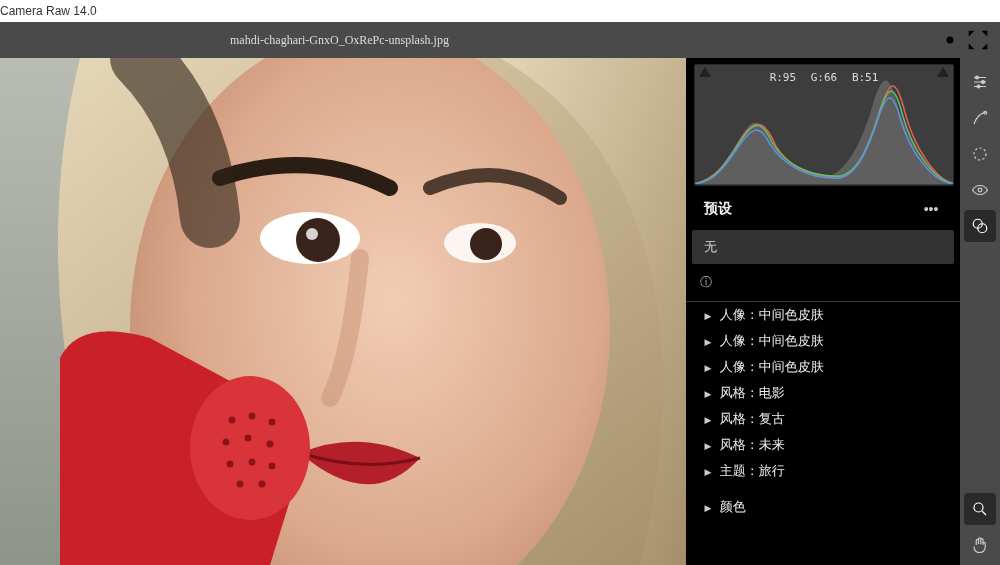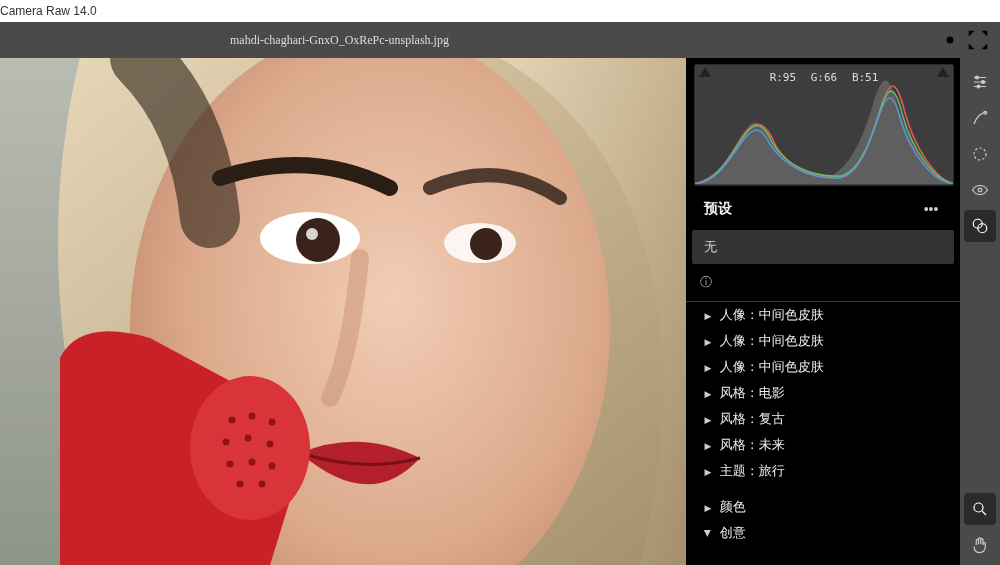--- a/index.html
+++ b/index.html
@@ -195,24 +195,20 @@
           </div>
           <div class="preset-row">
             <span class="tri">▶</span>
             <span>主题：旅行</span>
           </div>
           <div class="group-space"></div>
           <div class="preset-row">
             <span class="tri">▶</span>
             <span>颜色</span>
           </div>
-          <div class="preset-row">
-            <span class="tri open">▶</span>
-            <span>创意</span>
-          </div>
         </div>
 
     </div>
 
     <div class="tool-col">
       <div class="tool">
         <svg viewBox="0 0 24 24">
             <path d="M4 6h16M4 12h16M4 18h16"></path>
             <circle cx="8" cy="6" r="2" fill="currentColor"></circle>
             <circle cx="16" cy="12" r="2" fill="currentColor"></circle>

